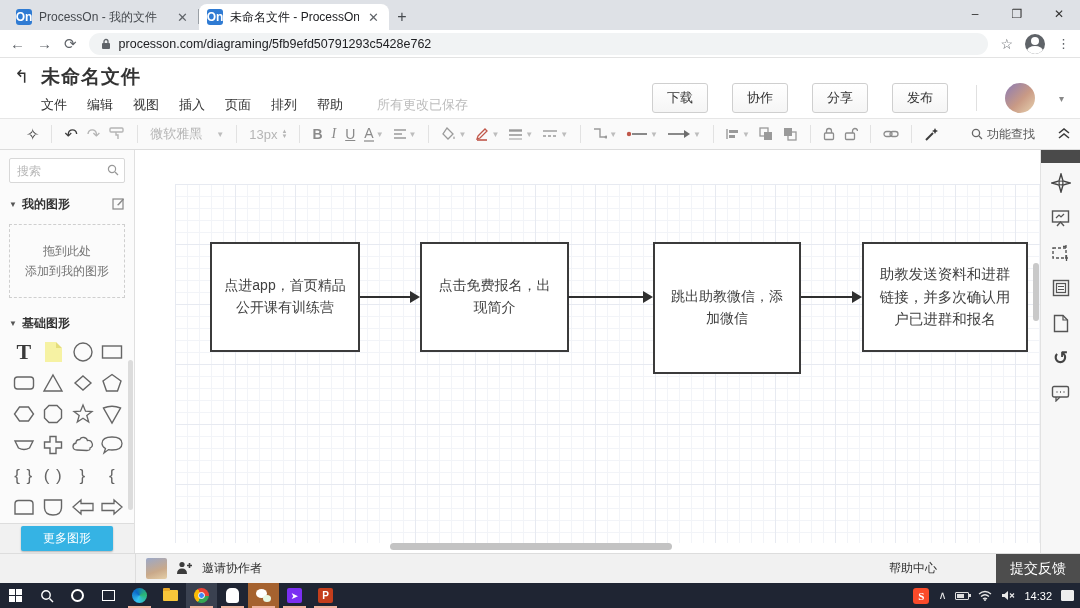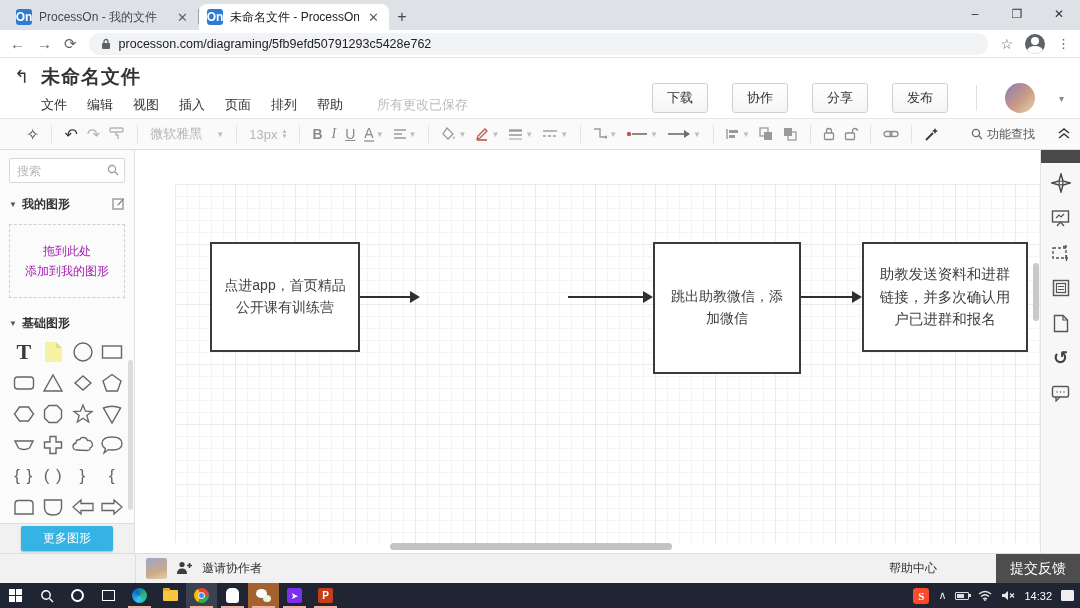--- a/index.html
+++ b/index.html
@@ -68,21 +68,21 @@
 
   
   .sidebar { width:135px; background:#fbfbfb; border-right:1px solid #e0e0e0; position:relative; overflow:hidden; flex:0 0 auto; }
   .search-wrap { margin:8px 9px 6px 9px; position:relative; }
   .search-wrap input { width:100%; height:25px; border:1px solid #d8d8d8; border-radius:2px; padding:0 22px 0 7px; font-size:12px; color:#333; background:#fff; outline:none; }
   .search-wrap input::placeholder { color:#b8b8b8; }
   .search-wrap svg { position:absolute; right:6px; top:6px; }
   .sec-head { display:flex; align-items:center; padding:7px 9px; font-size:12px; font-weight:bold; color:#333; }
   .sec-head .tri { font-size:8px; color:#555; margin-right:5px; }
   .sec-head .edit-ic { margin-left:auto; }
-  .dropzone { margin:4px 9px 10px 9px; border:1px dashed #cfcfcf; height:74px; display:flex; flex-direction:column; align-items:center; justify-content:center; font-size:12px; color:#a21caf; gap:3px; background:#fbfbfb; }
+  .dropzone { margin:4px 9px 10px 9px; border:1px dashed #cfcfcf; height:74px; display:flex; flex-direction:column; align-items:center; justify-content:center; font-size:12px; color:#737373; gap:3px; background:#fbfbfb; }
   .shape-grid { display:grid; grid-template-columns:repeat(4,1fr); padding:2px 7px 0 9px; row-gap:9px; }
   .shape-cell { height:22px; display:flex; align-items:center; justify-content:center; color:#666; }
   .glyph-T { font-family:"Liberation Serif",serif; font-weight:bold; font-size:22px; color:#3a3a3a; }
   .note-shape { width:17px; height:20px; background:#f6f2a3; position:relative; }
   .note-shape::after { content:""; position:absolute; top:0; right:0; border-style:solid; border-width:0 6px 6px 0; border-color:#fbfbfb #fbfbfb #e4dd7a #e4dd7a; }
   .brace { font-size:17px; color:#666; letter-spacing:1px; }
   .partial-row { height:9px; overflow:hidden; }
   .more-btn-wrap { position:absolute; bottom:0; left:0; width:100%; height:30px; background:#f1f1f1; border-top:1px solid #ddd; display:flex; align-items:center; justify-content:center; }
   .more-btn { background:#35b3e4; color:#fff; font-size:12px; border:none; border-radius:2px; padding:4px 22px; box-shadow:0 1px 2px rgba(0,0,0,.25); }
   .sb-scroll { position:absolute; right:1px; top:210px; width:5px; height:150px; background:#dcdcdc; border-radius:3px; }
@@ -542,20 +542,23 @@
         <button class="more-btn">更多图形</button>
       </div>
     </aside>
 
     <div class="canvas">
       <div class="grid"></div>
       <div class="fc-node" style="left:75px; top:92px; width:150px; height:110px;">
           <span>点进app，首页精品公开课有训练营</span>
         </div>
       <div class="fc-arrow" style="left:225px; top:146px; width:51px;"></div>
+      <div class="fc-node" style="left:285px; top:92px; width:149px; height:110px;">
+          <span>点击免费报名，出现简介</span>
+        </div>
       <div class="fc-arrow" style="left:433px; top:146px; width:76px;"></div>
       <div class="fc-node" style="left:518px; top:92px; width:148px; height:132px;">
           <span>跳出助教微信，添加微信</span>
         </div>
       <div class="fc-arrow" style="left:666px; top:146px; width:52px;"></div>
       <div class="fc-node" style="left:727px; top:92px; width:166px; height:110px; font-size:14.5px;">
           <span>助教发送资料和进群链接，并多次确认用户已进群和报名</span>
         </div>
       <div class="hscroll"></div>
       <div class="vscroll"></div>

